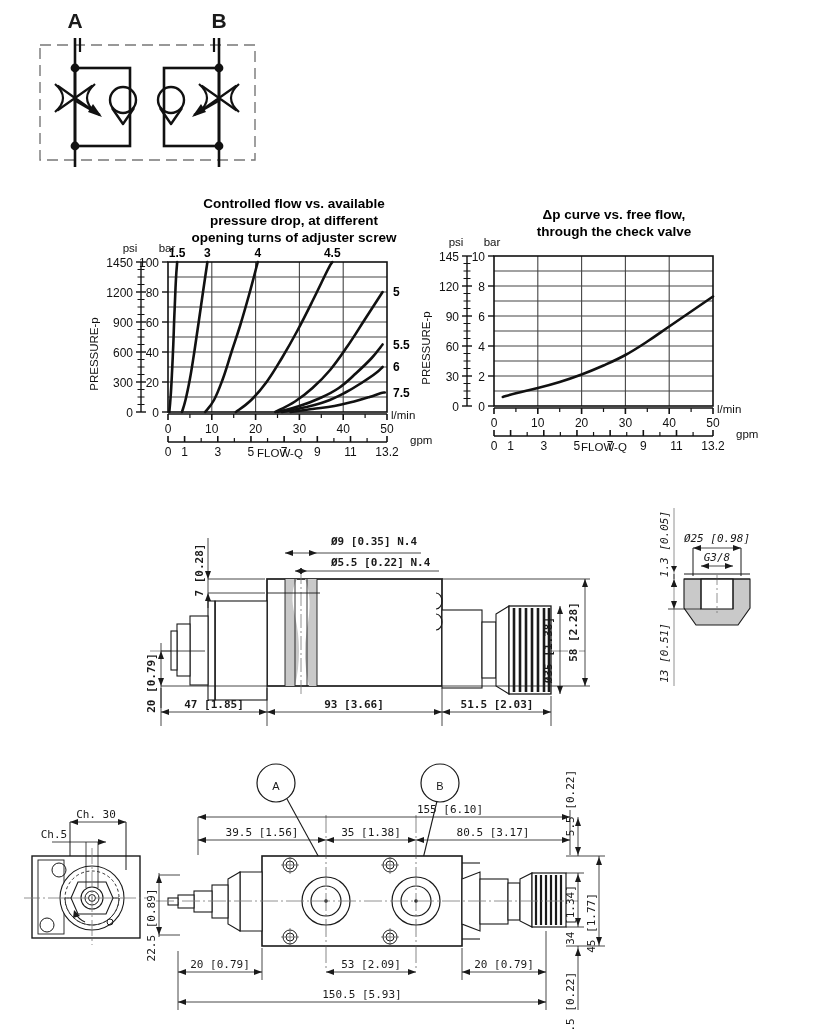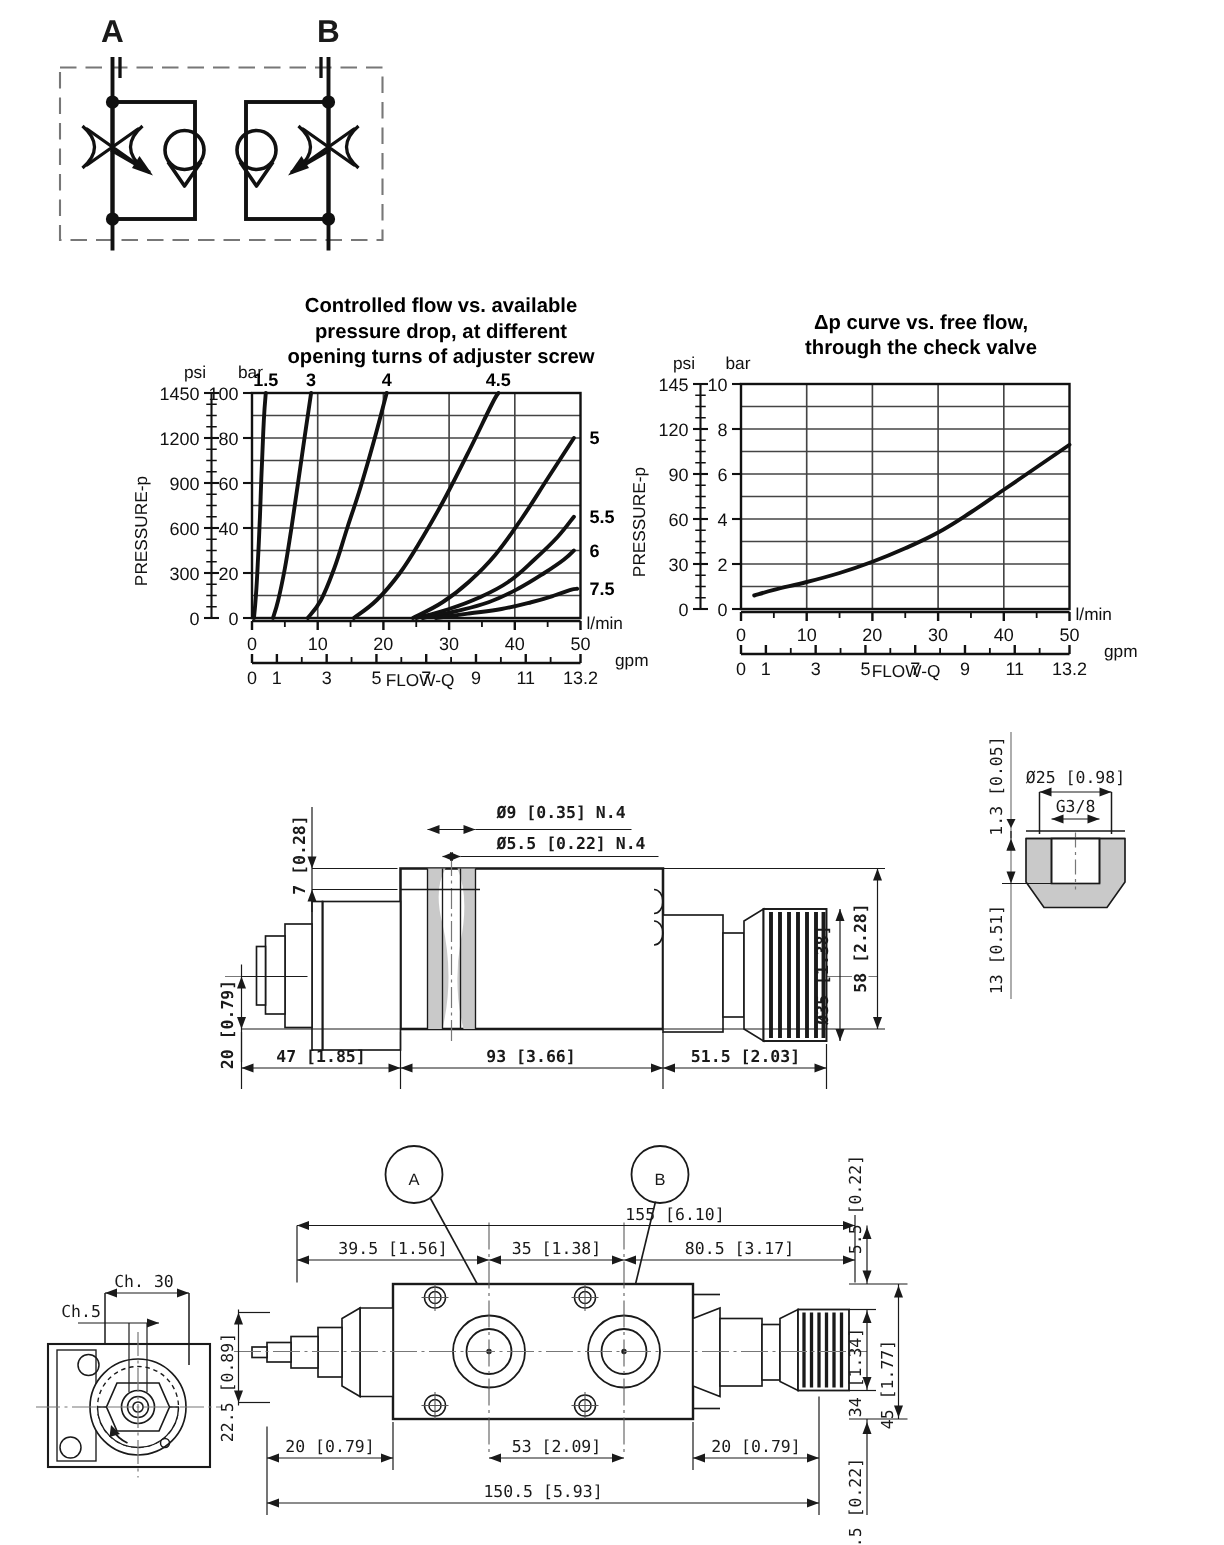--- a/index.html
+++ b/index.html
@@ -437,21 +437,21 @@
     <line x1="122" y1="190" x2="122" y2="228"></line>
     <line x1="297" y1="190" x2="297" y2="228"></line>
     <line x1="406" y1="198" x2="406" y2="228"></line>
   </g>
   <text class="dim mono" x="69" y="210" text-anchor="middle">47 [1.85]</text>
   <text class="dim mono" x="209" y="210" text-anchor="middle">93 [3.66]</text>
   <text class="dim mono" x="352" y="210" text-anchor="middle">51.5 [2.03]</text>
 </svg>
 </div>
 
-<div class="abs" style="left:628px;top:488px;">
+<div class="abs" style="left:628px;top:508px;font-style:italic;">
 <svg width="180" height="200" viewBox="0 0 180 200">
   <g stroke="#1a1a1a" fill="none" stroke-width="1">
 
     <line x1="46" y1="0" x2="46" y2="178" stroke="#777" stroke-width="0.8"></line>
 
     <path d="M56 71 L122 71 L122 100 L110 117 L68 117 L56 100 Z" fill="#c9c9c9" stroke="#1a1a1a" stroke-width="1.1"></path>
 
     <rect x="73" y="71" width="32" height="30" fill="#fff" stroke="#1a1a1a" stroke-width="1.1"></rect>
     <line x1="89" y1="67" x2="89" y2="105" stroke="#777" stroke-width="0.8" stroke-dasharray="10,3,2,3"></line>
     <line x1="73" y1="71" x2="73" y2="101" stroke-width="1"></line>
@@ -477,21 +477,21 @@
     <polygon points="46,101 43,93 49,93" fill="#1a1a1a" stroke="none"></polygon>
     <line x1="40" y1="101" x2="73" y2="101" stroke-width="0.8"></line>
   </g>
   <text class="dim mono" x="40" y="36" text-anchor="middle" transform="rotate(-90 40 36)">1.3 [0.05]</text>
   <text class="dim mono" x="40" y="145" text-anchor="middle" transform="rotate(-90 40 145)">13 [0.51]</text>
   <text class="dim mono" x="89" y="34" text-anchor="middle">Ø25 [0.98]</text>
   <text class="dim mono" x="89" y="53" text-anchor="middle">G3/8</text>
 </svg>
 </div>
 
-<div class="abs" style="left:18px;top:840px;">
+<div class="abs" style="left:18px;top:800px;">
 <svg width="175" height="180" viewBox="0 0 175 180">
   <g stroke="#1a1a1a" fill="none" stroke-width="1">
 
     <rect x="14" y="56" width="108" height="82" stroke-width="1.4" fill="#fff"></rect>
     <rect x="20" y="60" width="26" height="74" stroke-width="0.9" fill="#fff"></rect>
     <circle cx="41" cy="70" r="7" stroke-width="1"></circle>
     <circle cx="29" cy="125" r="7" stroke-width="1"></circle>
 
     <circle cx="74" cy="98" r="32" stroke-width="1.1" fill="#fff"></circle>
     <circle cx="74" cy="98" r="27" stroke-width="0.9" stroke-dasharray="3,2.5"></circle>

